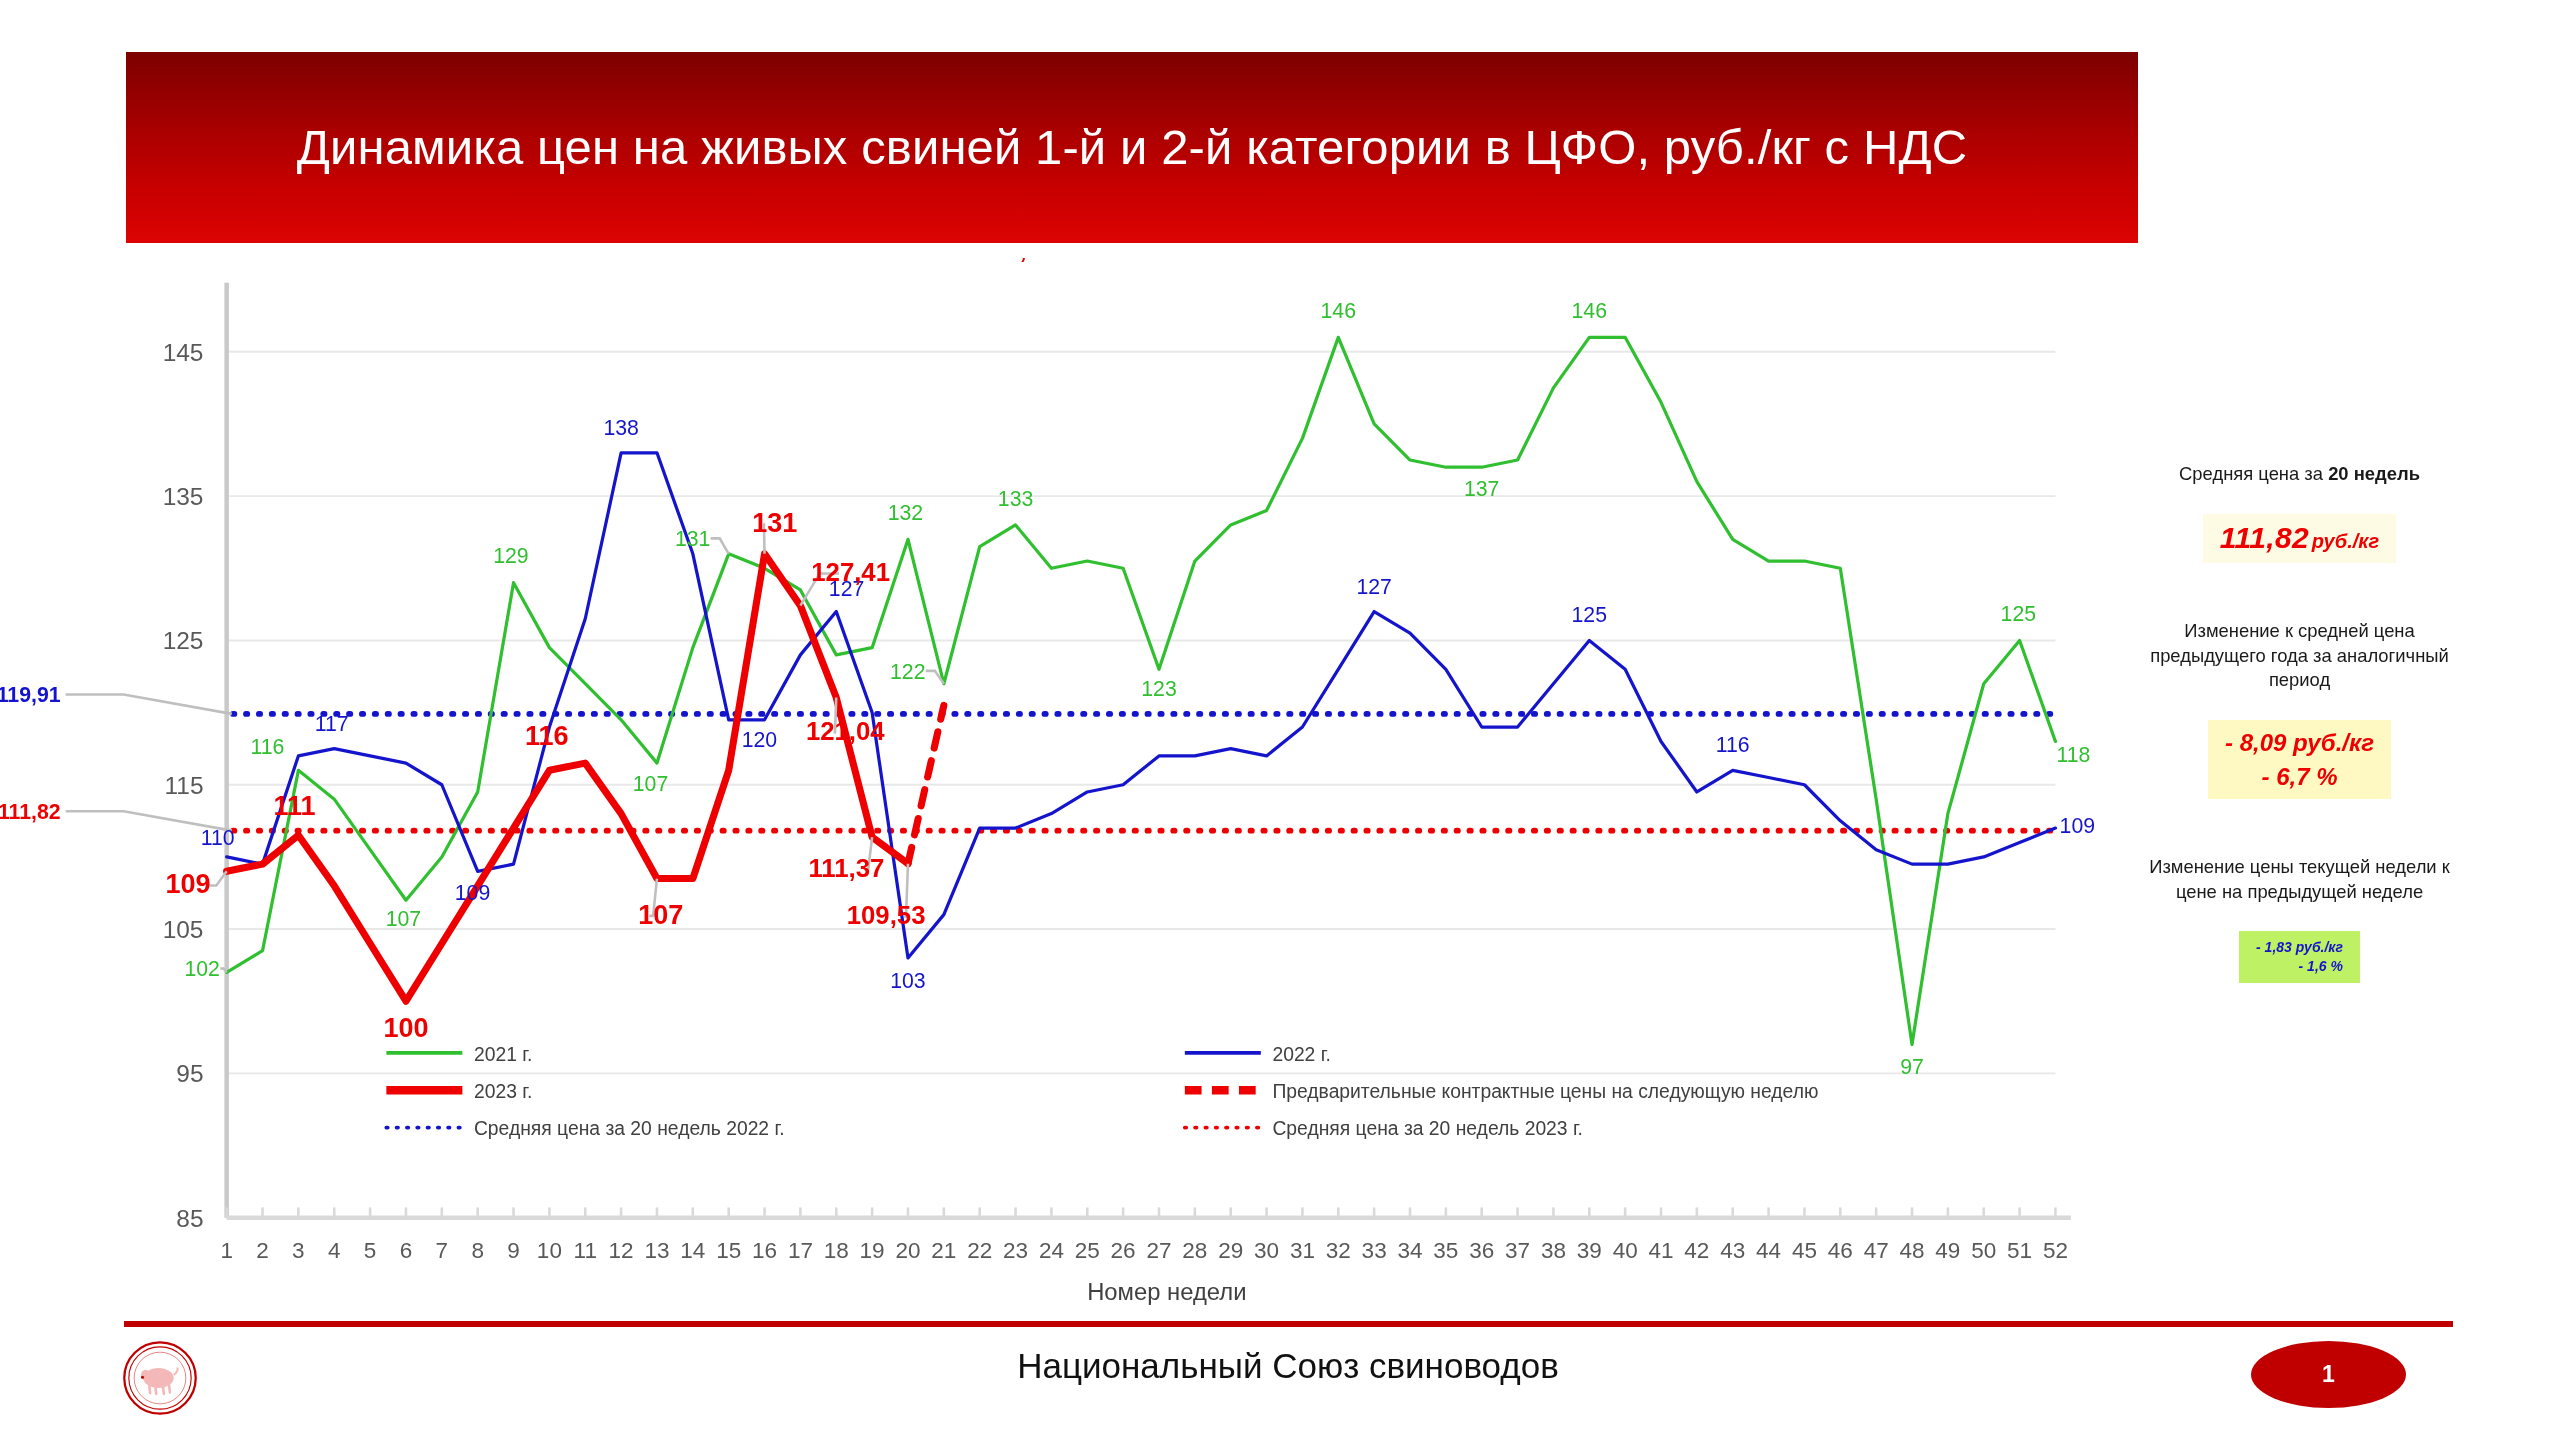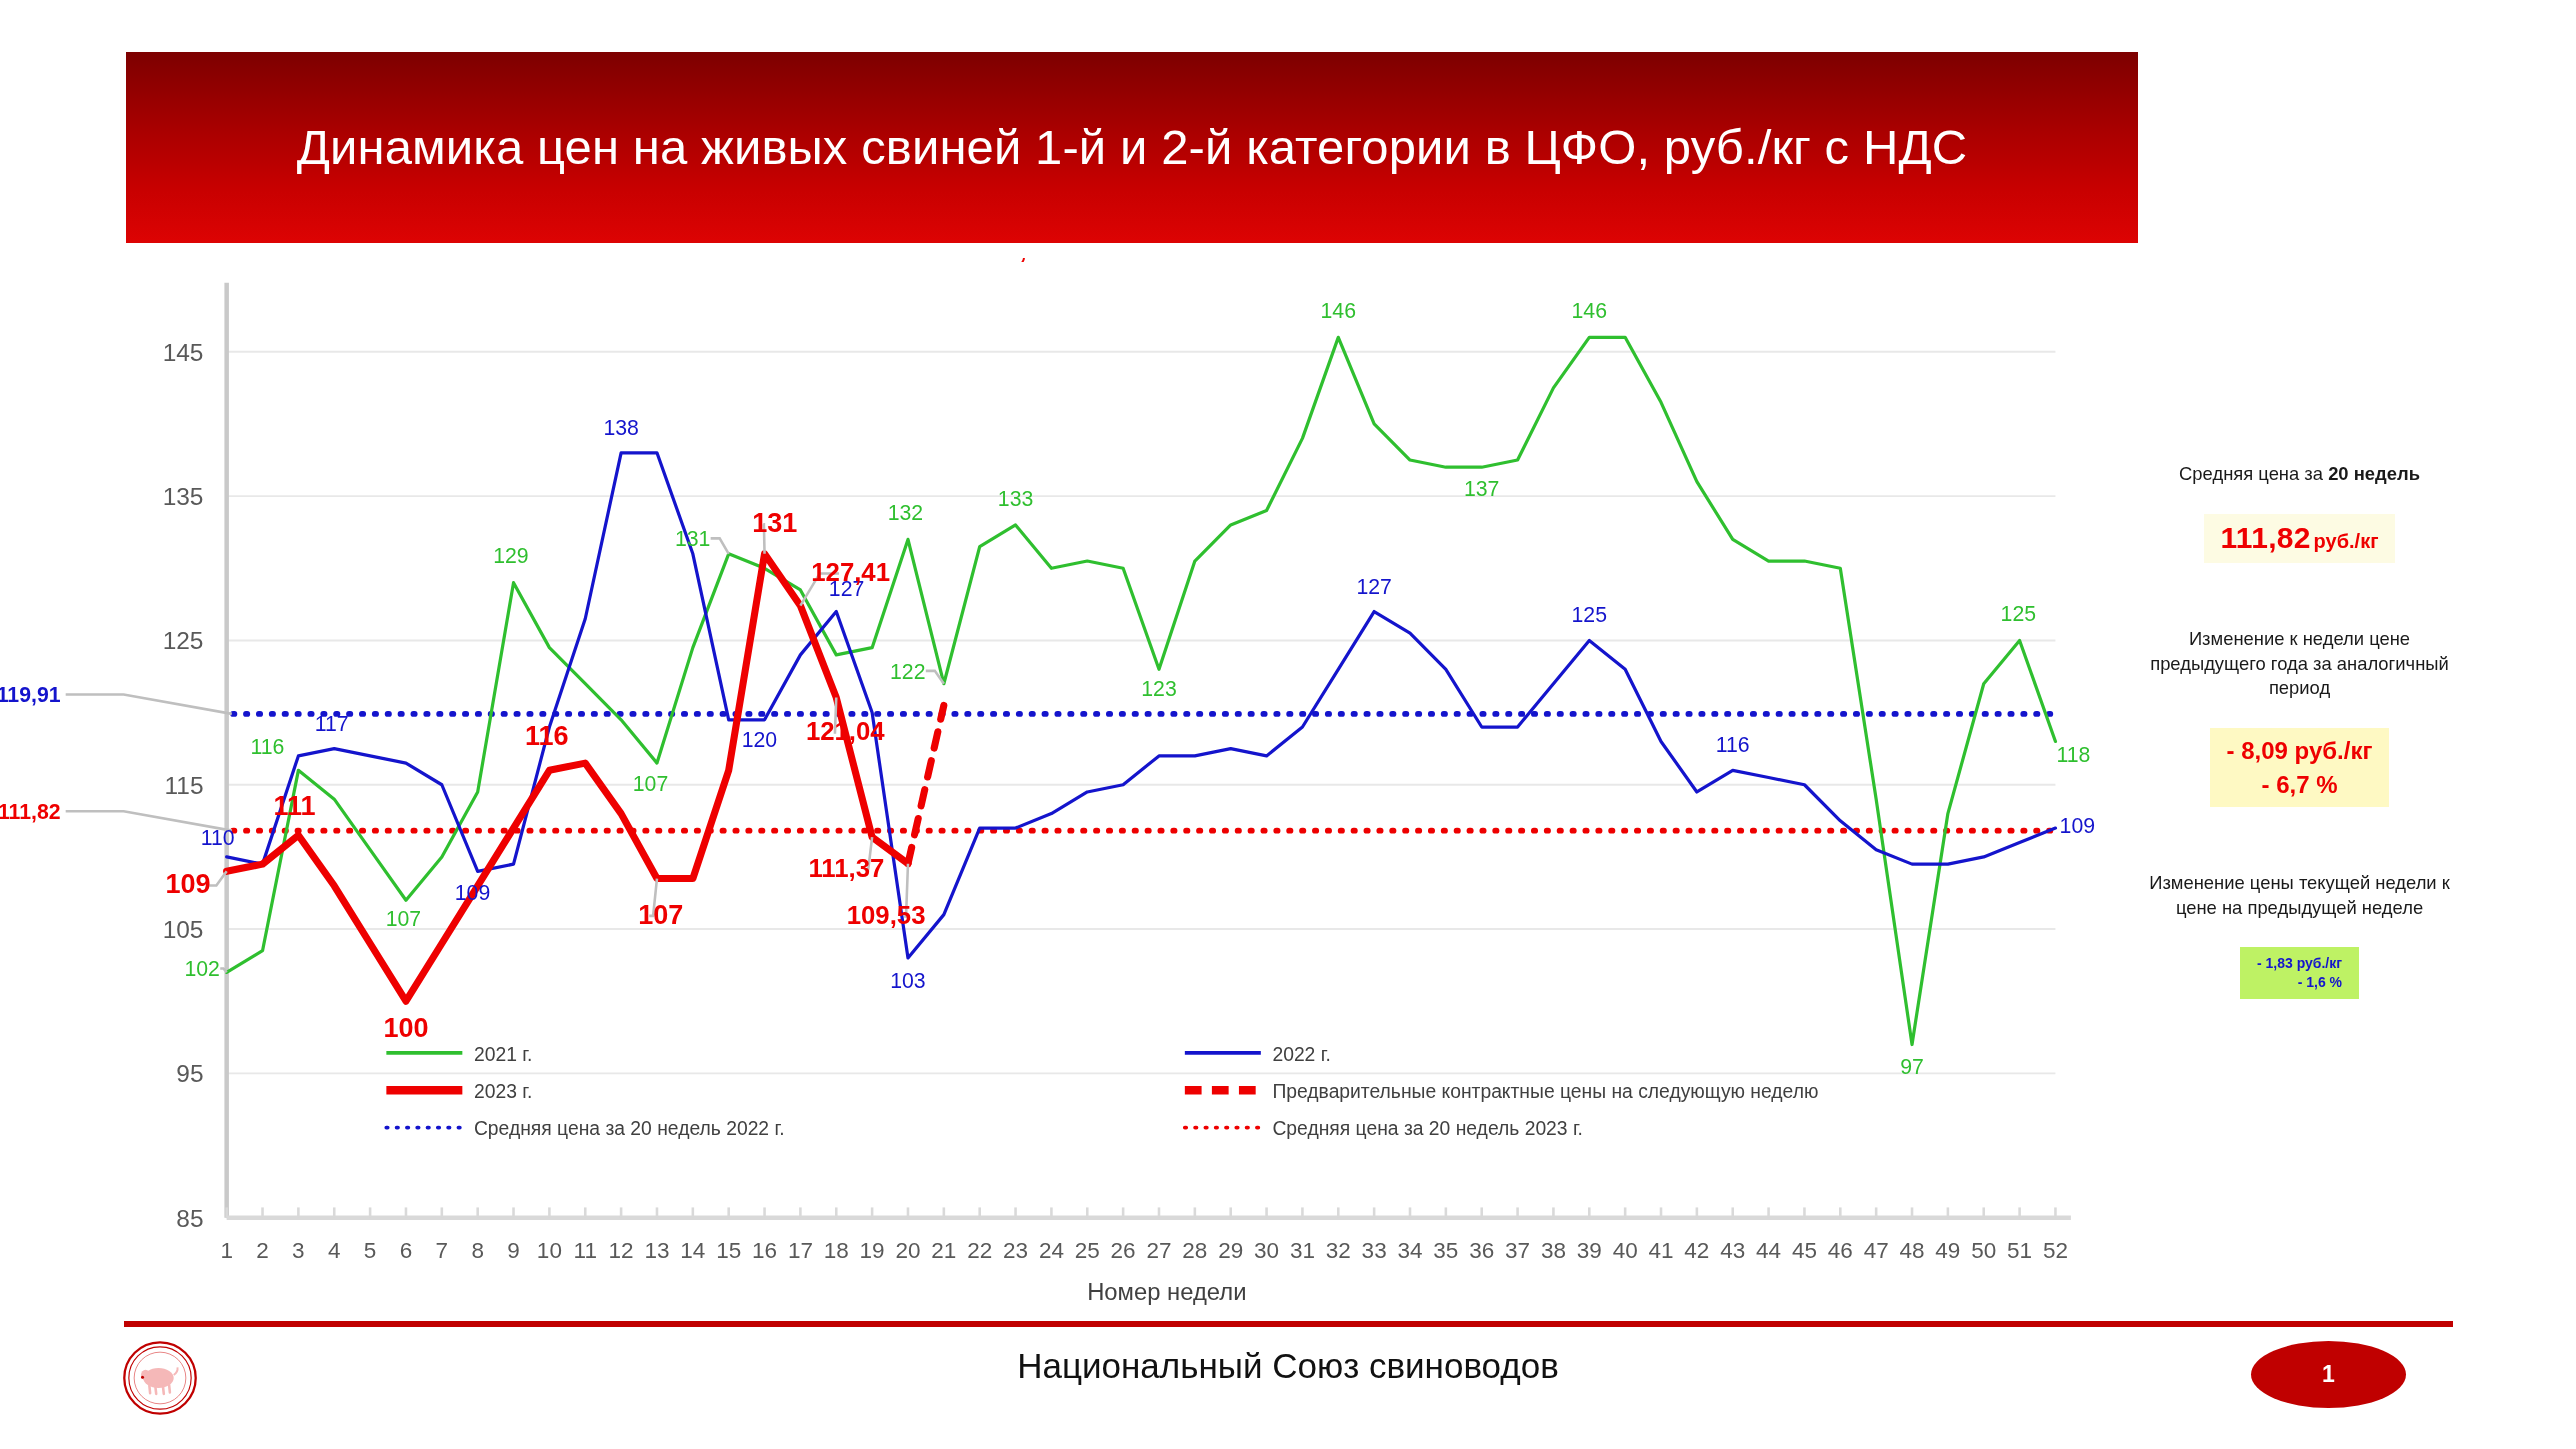--- a/index.html
+++ b/index.html
@@ -34,22 +34,22 @@
   #info-panel{
     position:absolute; left:2119px; top:444px; width:361px;
     text-align:center; color:#111;
   }
   .info-caption{
     font-size:18.4px; line-height:1.34; color:#1a1a1a; margin:18px auto;
     max-width:335px; font-weight:400;
   }
   .info-caption b{ font-weight:bold; }
   .info-box{
-    margin:9px auto 16px auto; display:inline-block;
-    padding:7.7px 16.7px; font-weight:bold; white-space:nowrap;
+    margin:9px auto 8px auto; display:inline-block;
+    padding:7.7px 16.7px; font-weight:bold; white-space:nowrap;font-style:italic;
   }
   #avg-box{ background:#fdfbe3; color:#ee0000; }
   #avg-box .big{ font-size:30px; letter-spacing:0.3px;}
   #avg-box .unit{ font-size:20px; }
   #yoy-box{ background:#fef9c3; color:#ee0000; font-size:24px; line-height:1.38; text-align:center; padding:6.4px 16.7px;}
   #wow-box{ background:#bef264; color:#1414cc; font-size:14px; line-height:1.38; text-align:right; padding:6.4px 16.7px;}
   .gap-l{ height:30px; }
 
   
   #footer-rule{
@@ -279,21 +279,21 @@
   <div class="info-caption">
     <span>Средняя цена за </span><b>20 недель</b>
   </div>
   <div class="info-box" id="avg-box">
     <span class="big">111,82</span>
     <span class="unit">руб./кг</span>
   </div>
 
   <div class="gap-l"></div>
 
-  <div class="info-caption">Изменение к недели цене предыдущего года за аналогичный период</div>
+  <div class="info-caption">Изменение к средней цена предыдущего года за аналогичный период</div>
   <div class="info-box" id="yoy-box">
     <div>- 8,09 руб./кг</div>
     <div>- 6,7 %</div>
   </div>
 
   <div class="gap-l"></div>
 
   <div class="info-caption">Изменение цены текущей недели к цене на предыдущей неделе</div>
   <div class="info-box" id="wow-box">
     <div>- 1,83 руб./кг</div>

